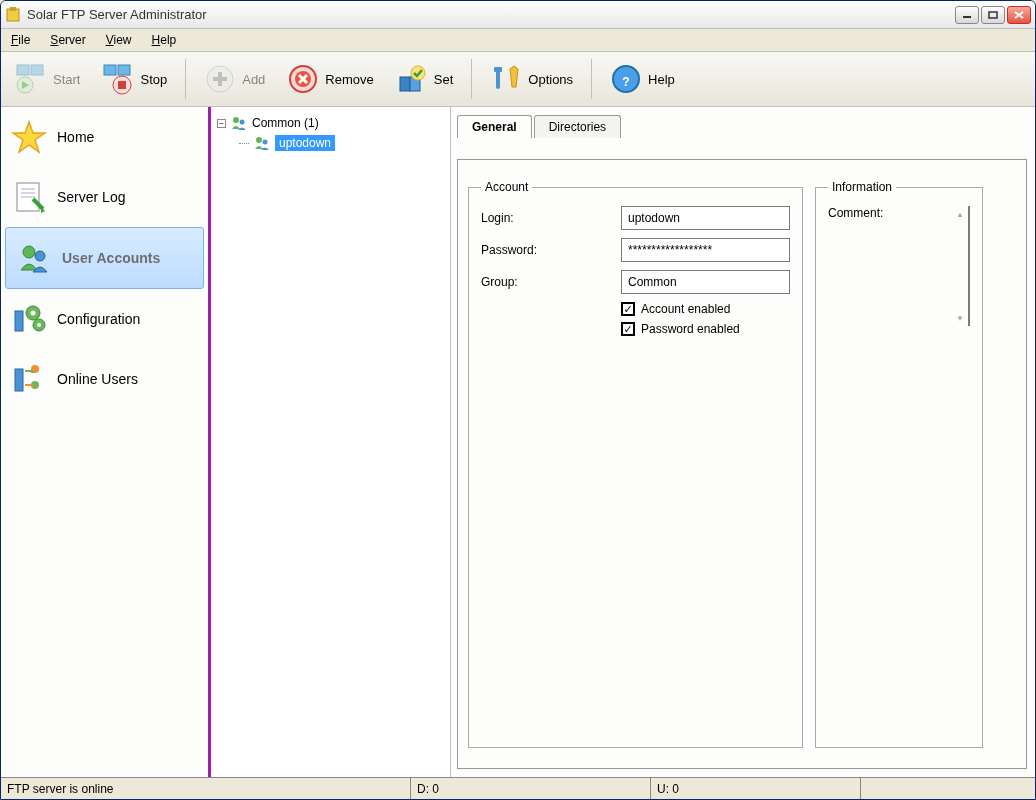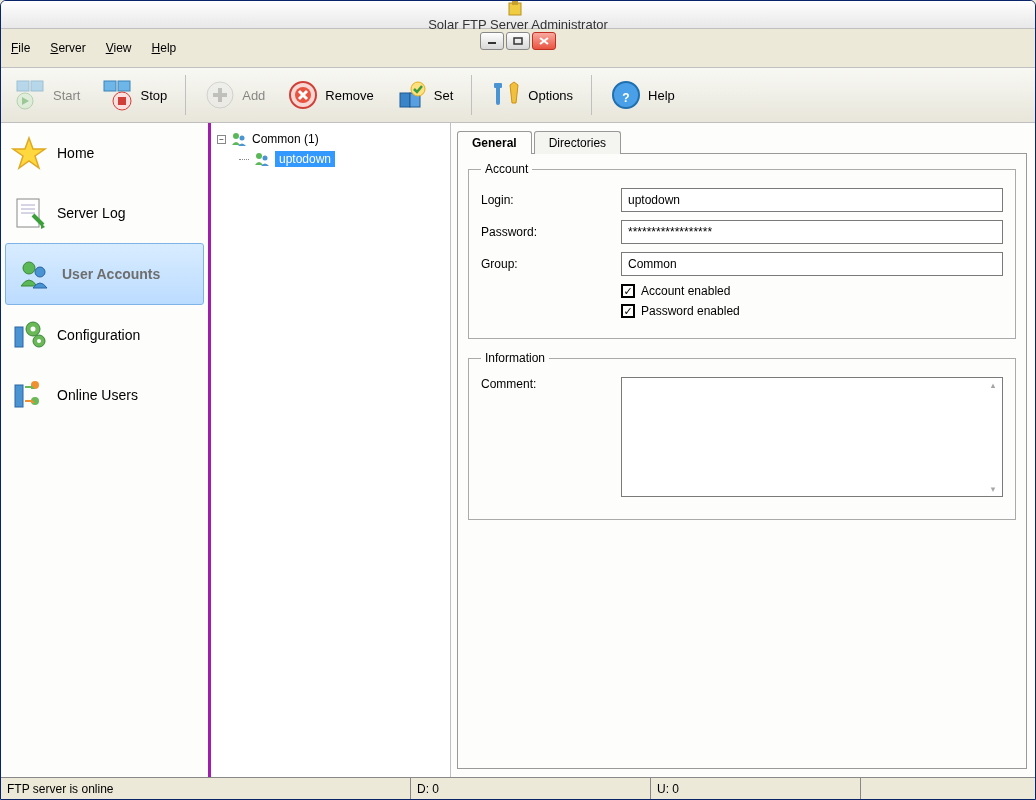--- a/index.html
+++ b/index.html
@@ -1,27 +1,27 @@
 <!DOCTYPE html>
 <html><head>
 <meta charset="utf-8">
 <style>
 * { box-sizing: border-box; margin: 0; padding: 0; font-family: Tahoma, Verdana, sans-serif; font-size: 12px; }
 body { background: #ece9d8; width: 1036px; height: 800px; overflow: hidden; }
 
 .window { width: 1036px; height: 800px; background: #ece9d8; border: 1px solid #0a246a; display: flex; flex-direction: column; border-radius: 6px 6px 0 0; }
 
-.titlebar { height: 28px; background: linear-gradient(to bottom, #fefefe, #e8e8e8); display: flex; align-items: center; padding: 0 4px; border-radius: 5px 5px 0 0; border-bottom: 1px solid #c0c0c0; flex-direction: column; }
+.titlebar { height: 28px; background: linear-gradient(to bottom, #fefefe, #e8e8e8); display: flex; align-items: center; padding: 0 4px; border-radius: 5px 5px 0 0; border-bottom: 1px solid #c0c0c0; }
 .titlebar .app-icon { width: 16px; height: 16px; margin-right: 6px; }
 .titlebar .title { flex: 1; color: #333; font-size: 13px; }
 .titlebar .win-btns { display: flex; gap: 2px; }
 .win-btn { width: 24px; height: 18px; border: 1px solid #888; border-radius: 3px; background: linear-gradient(to bottom,#fefefe,#d8d8d8); display: flex; align-items: center; justify-content: center; font-size: 10px; cursor: pointer; }
 .win-btn.close { background: linear-gradient(to bottom,#f9a9a0,#e85440); border-color:#c03020; color:#fff; font-weight:bold; }
 
-.menubar { height: 38px; display: flex; align-items: center; padding: 0 6px; gap: 12px; }
+.menubar { height: 22px; display: flex; align-items: center; padding: 0 6px; gap: 12px; }
 .menubar .menu { cursor: pointer; padding: 2px 4px; }
 .menubar .menu u { text-decoration: underline; }
 
 .toolbar { height: 56px; display: flex; align-items: center; padding: 0 6px; gap: 6px; border-top: 1px solid #c0c0c0; border-bottom: 1px solid #c0c0c0; background: linear-gradient(to bottom,#f8f8f4,#e8e6da); }
 .tool { display: flex; align-items: center; gap: 6px; padding: 2px 8px; cursor: pointer; }
 .tool.disabled { opacity: .45; cursor: default; }
 .tool .ticon { width: 32px; height: 32px; display:flex; align-items:center; justify-content:center; }
 .tool .tlabel { font-size: 13px; }
 .tsep { width: 1px; height: 40px; background: #c0c0c0; margin: 0 4px; }
 
@@ -34,27 +34,27 @@
 .nav-item.active { background: linear-gradient(to bottom,#d8ecff,#bcdcff); border: 1px solid #7fb3e8; border-radius: 3px; margin: 0 4px; }
 .nav-item.active .nlabel { font-weight: bold; color: #6e6e6e; }
 
 .tree { width: 240px; background: #fff; border-right: 1px solid #c0c0c0; padding: 6px 4px; }
 .tree-node { display: flex; align-items: center; gap: 4px; padding: 2px 2px; }
 .tree-child { margin-left: 22px; display: flex; align-items: center; gap: 4px; padding: 2px 2px; }
 .tree-child .sel { background: #3399ff; color: #fff; padding: 1px 4px; }
 .tree-toggle { width: 9px; height: 9px; border: 1px solid #888; font-size: 8px; line-height: 7px; text-align:center; background:#fff; }
 .dotted { width: 10px; border-bottom: 1px dotted #888; }
 
-.detail { flex: 1; background: #fdfdfb; padding: 6px 8px 8px 6px; display: flex; flex-direction: column; min-width: 0; }
+.detail { flex: 1; background: #fdfdfb; padding: 6px 8px 8px 6px; display: flex; flex-direction: column; min-width: 0; gap: 22px; }
 
 .tabs { display: flex; height: 24px; align-items: flex-end; }
 .tab { border: 1px solid #999; border-bottom: none; padding: 4px 14px; background: #f4f4f0; margin-right: 2px; border-radius: 3px 3px 0 0; cursor: pointer; position: relative; top: 1px; }
 .tab.active { background: #fdfdfb; font-weight: bold; z-index: 2; }
 
-.tab-body { border: 1px solid #999; flex: 1; padding: 8px 10px; background: #fdfdfb; display:flex; flex-direction:column; gap: 12px; }
+.tab-body { border: 1px solid #999; flex: 1; padding: 20px 10px; background: #fdfdfb; display:flex; flex-direction:row; gap: 12px; }
 
 fieldset { border: 1px solid #aaa; padding: 12px 12px 14px 12px; }
 legend { padding: 0 4px; font-size: 12px; }
 
 .form-row { display: flex; align-items: center; margin-bottom: 8px; }
 .form-row label { width: 140px; }
 .form-row .input { flex: 1; border: 1px solid #7a7a7a; padding: 3px 6px; background: #fff; height: 24px; }
 .check-row { display: flex; align-items: center; margin-left: 140px; margin-bottom: 6px; gap: 6px; }
 .checkbox { width: 14px; height: 14px; border: 2px solid #000; display:flex; align-items:center; justify-content:center; font-size: 11px; line-height: 10px; }
 

